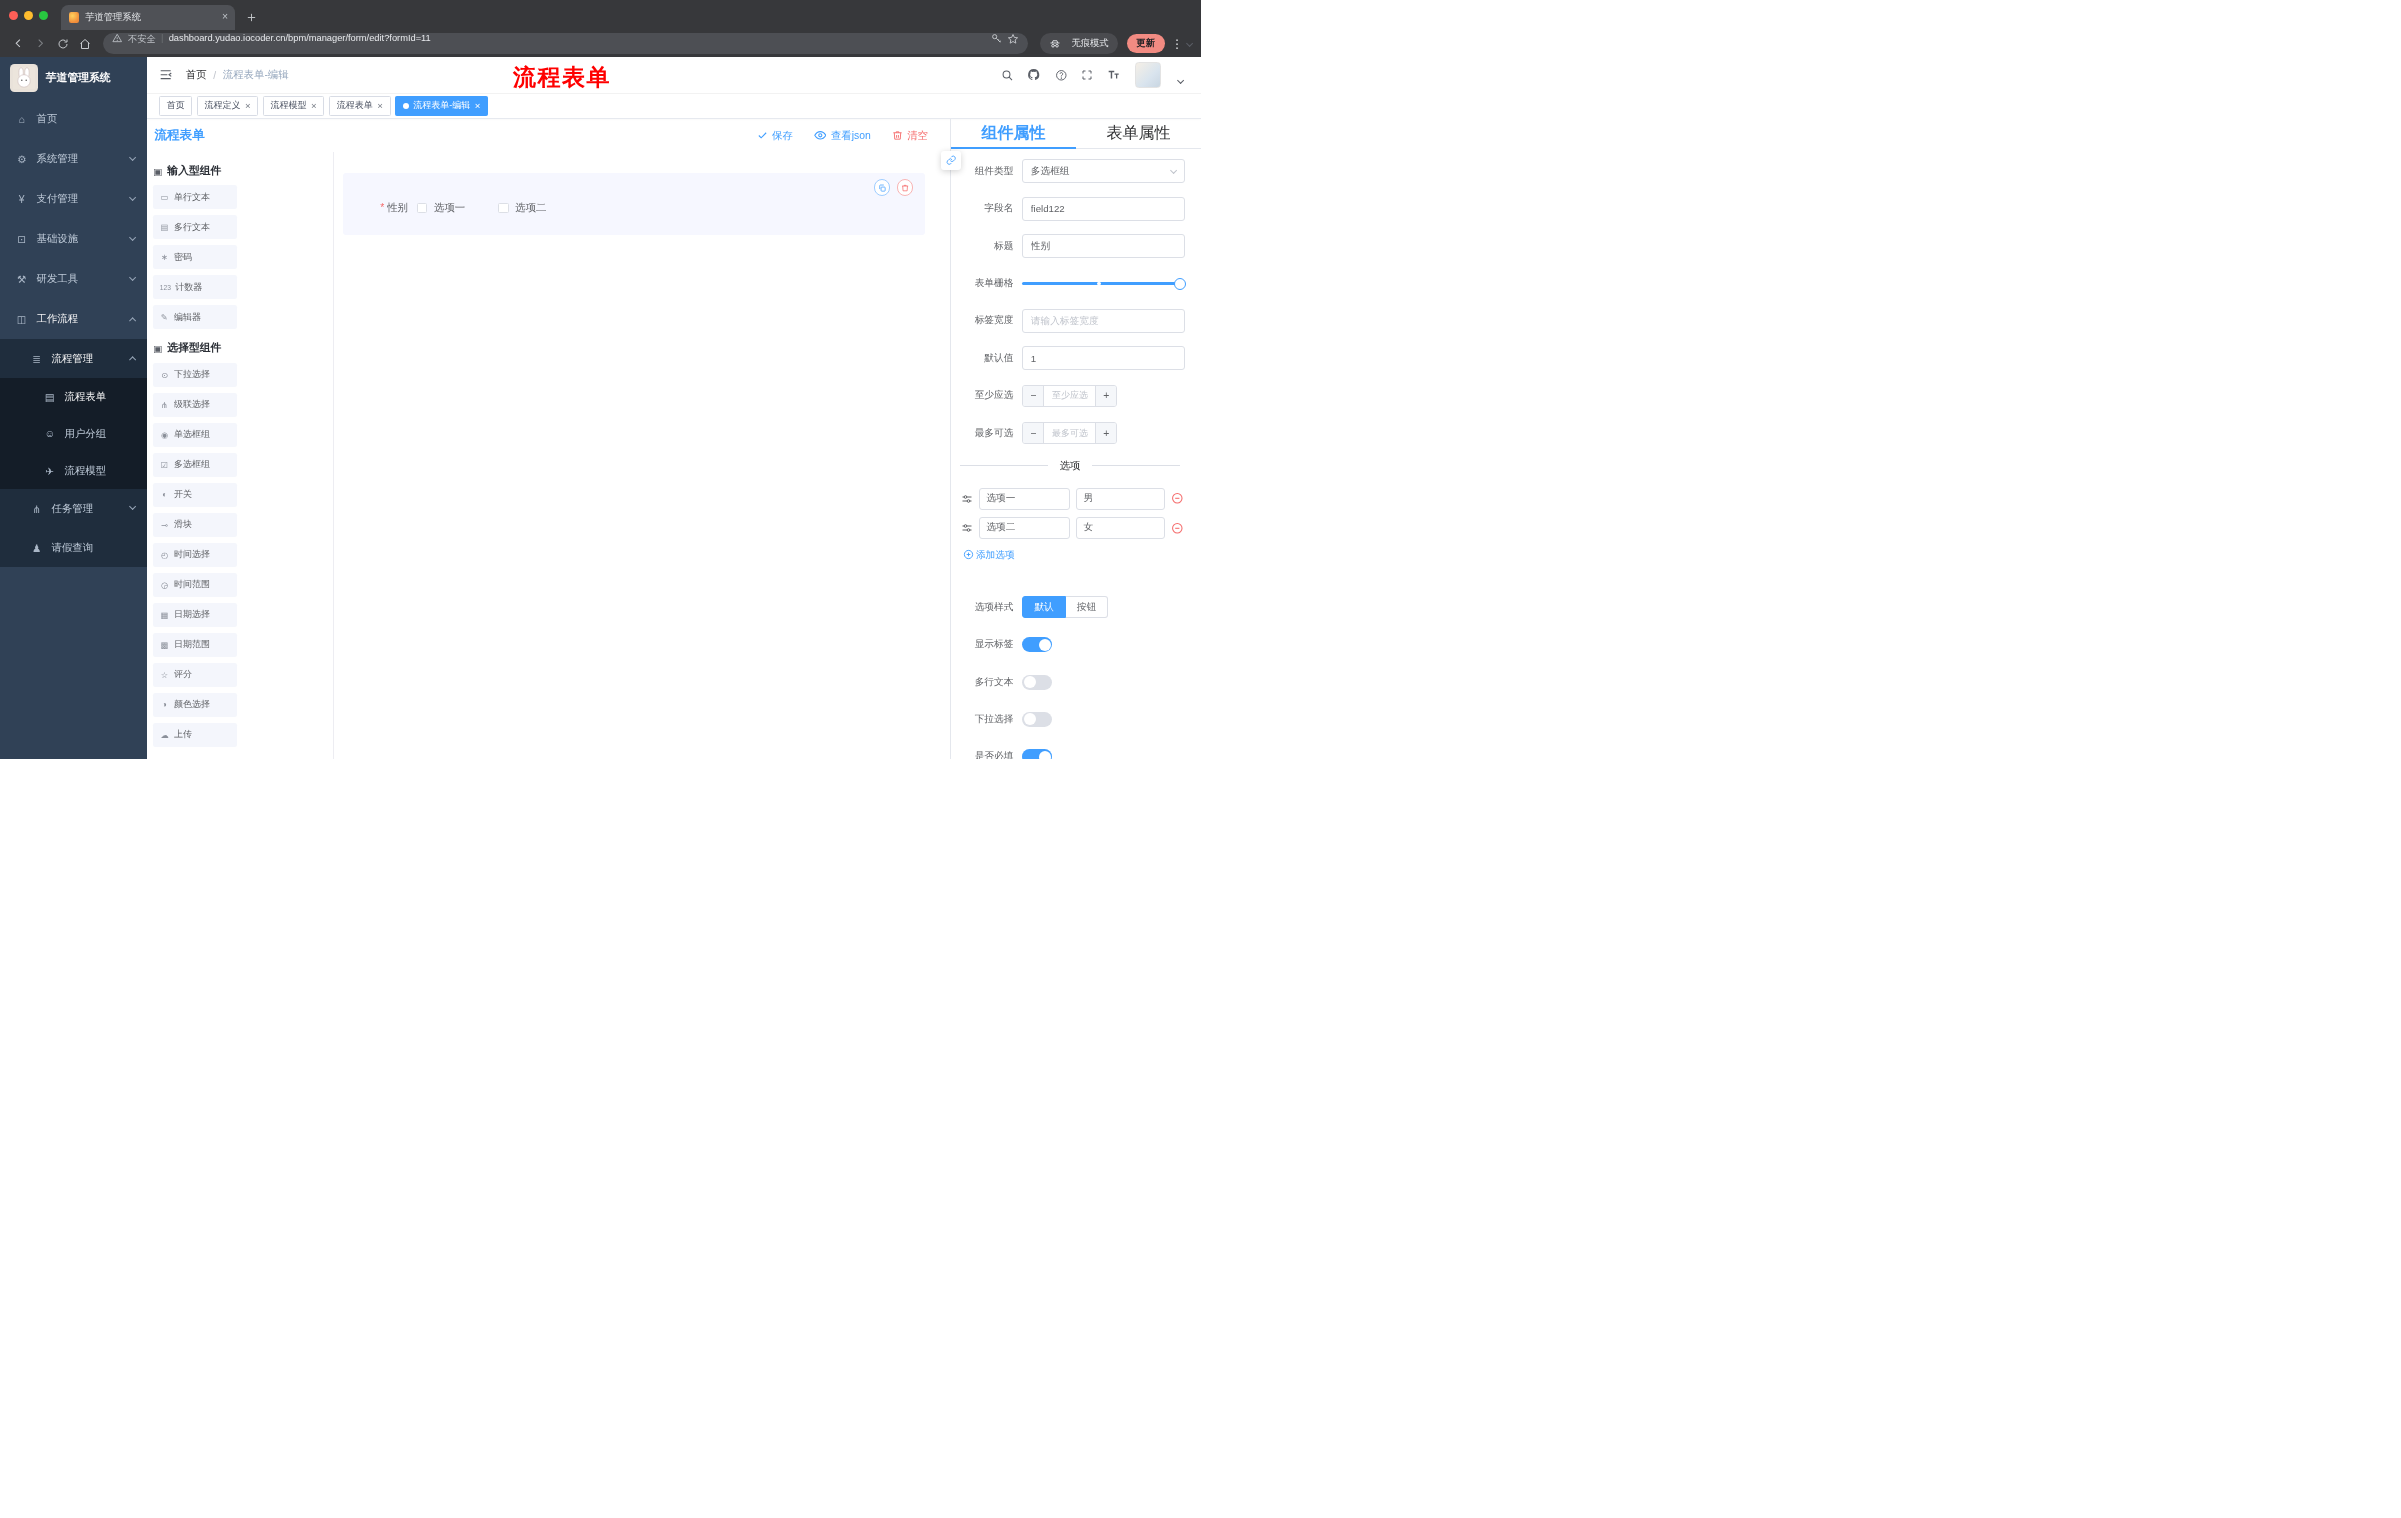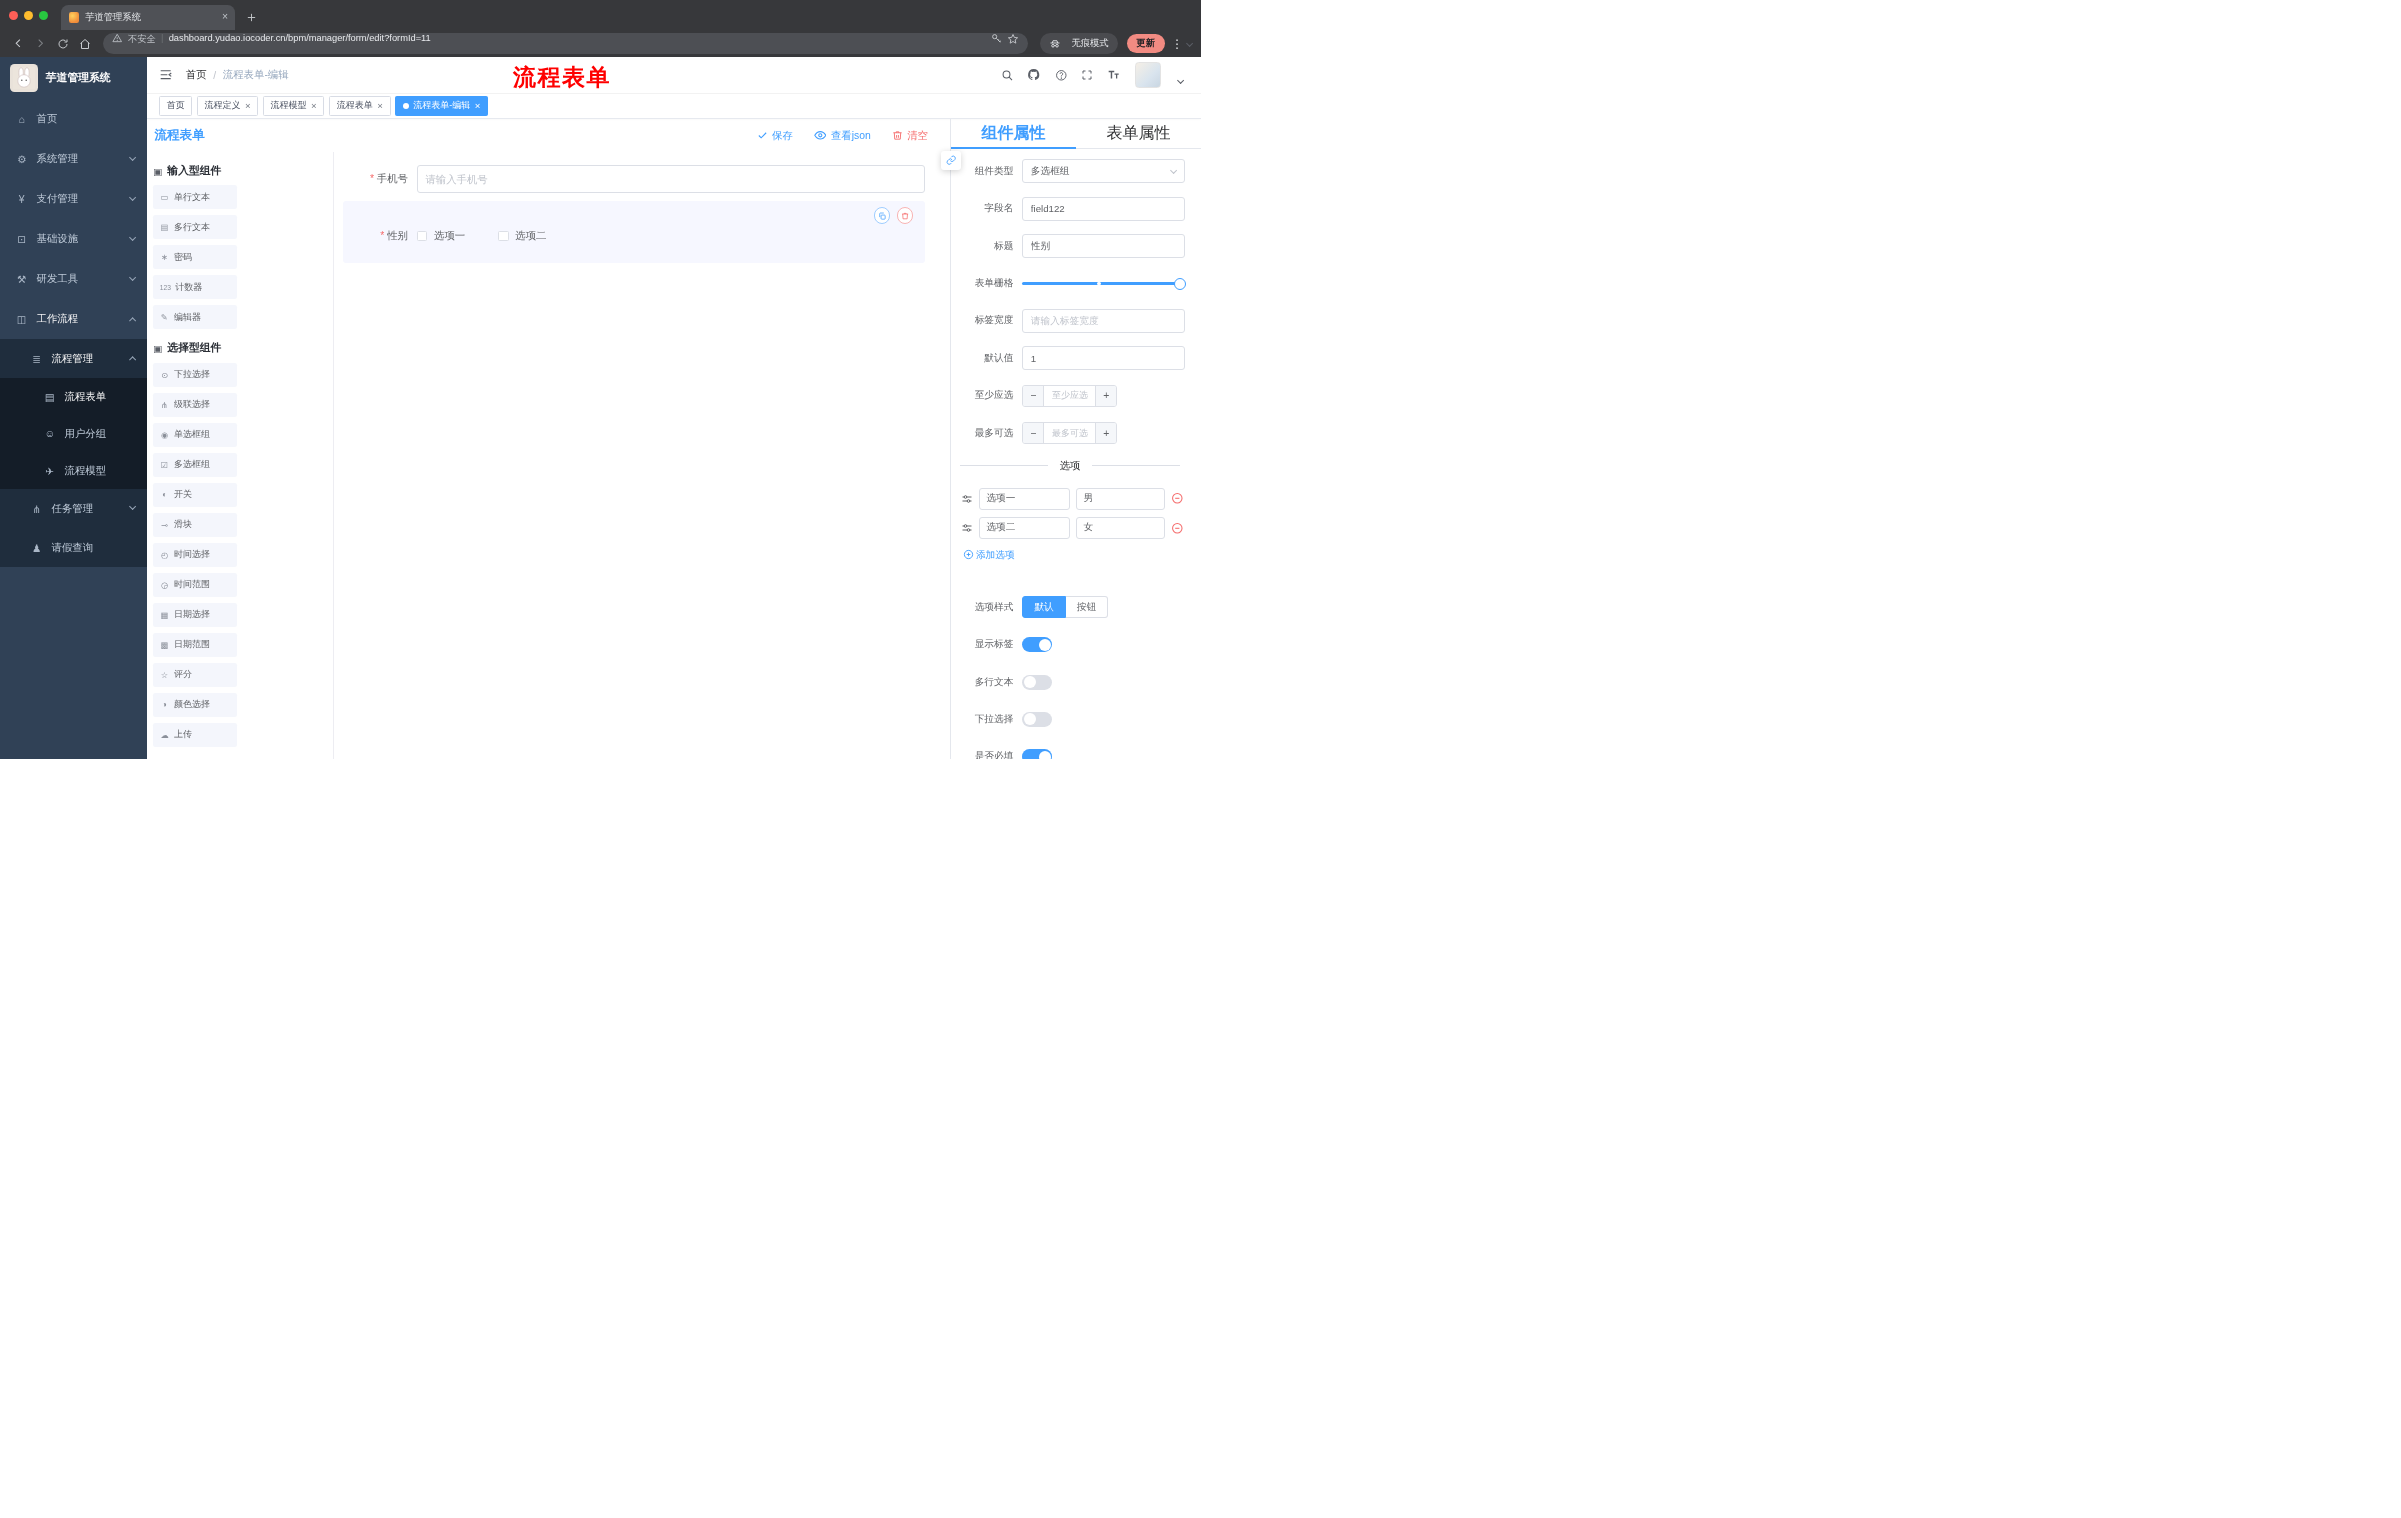--- a/index.html
+++ b/index.html
@@ -489,24 +489,20 @@
             </div>
 
             <div class="pg-title">
               <span class="gi">▣</span>
               <span>布局型组件</span>
             </div>
 
           </div>
 
           <div class="canvas">
-            <div class="crow">
-              <span class="clabel req">手机号</span>
-              <input class="inp big-inp" placeholder="请输入手机号" style="">
-            </div>
             <div class="selblock">
               <div class="tools">
                 <span class="tool copy">
                   <svg width="8.2" height="8.2" viewBox="0 0 24 24" fill="none" stroke="currentColor" stroke-width="2.2">
                       <rect x="9" y="9" width="12" height="12" rx="2"></rect>
                       <path d="M5 15V5a2 2 0 0 1 2-2h10"></path>
                     </svg>
                 </span>
                 <span class="tool del">
                   <svg width="8.2" height="8.2" viewBox="0 0 24 24" fill="none" stroke="currentColor" stroke-width="2.2">

